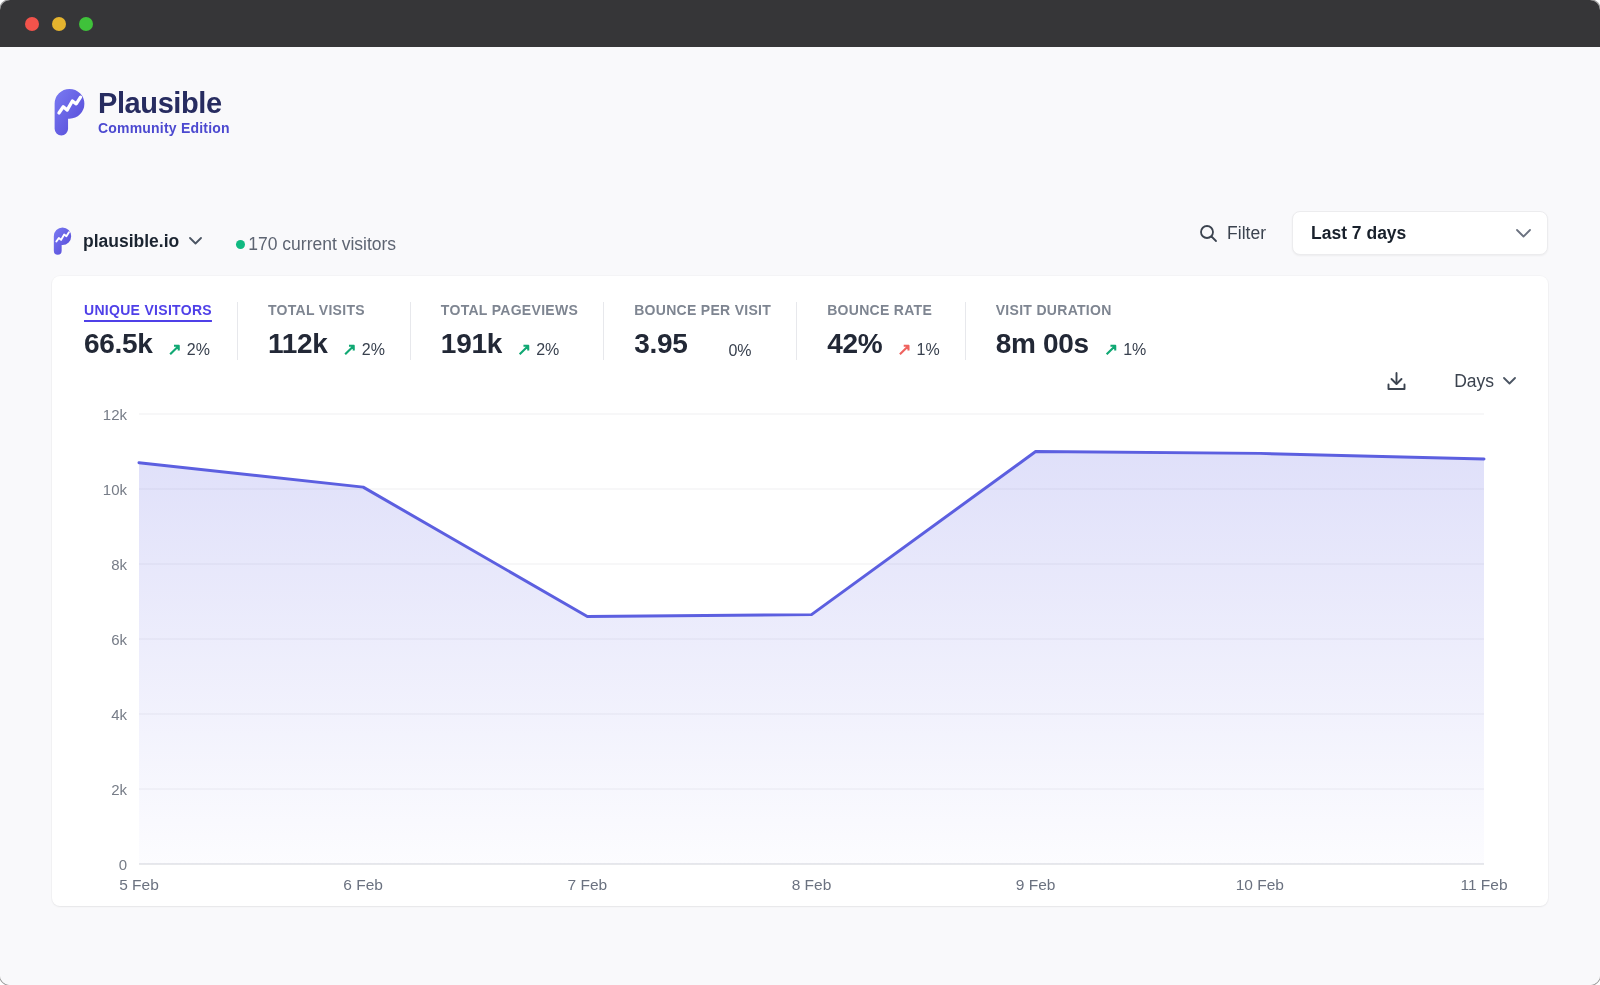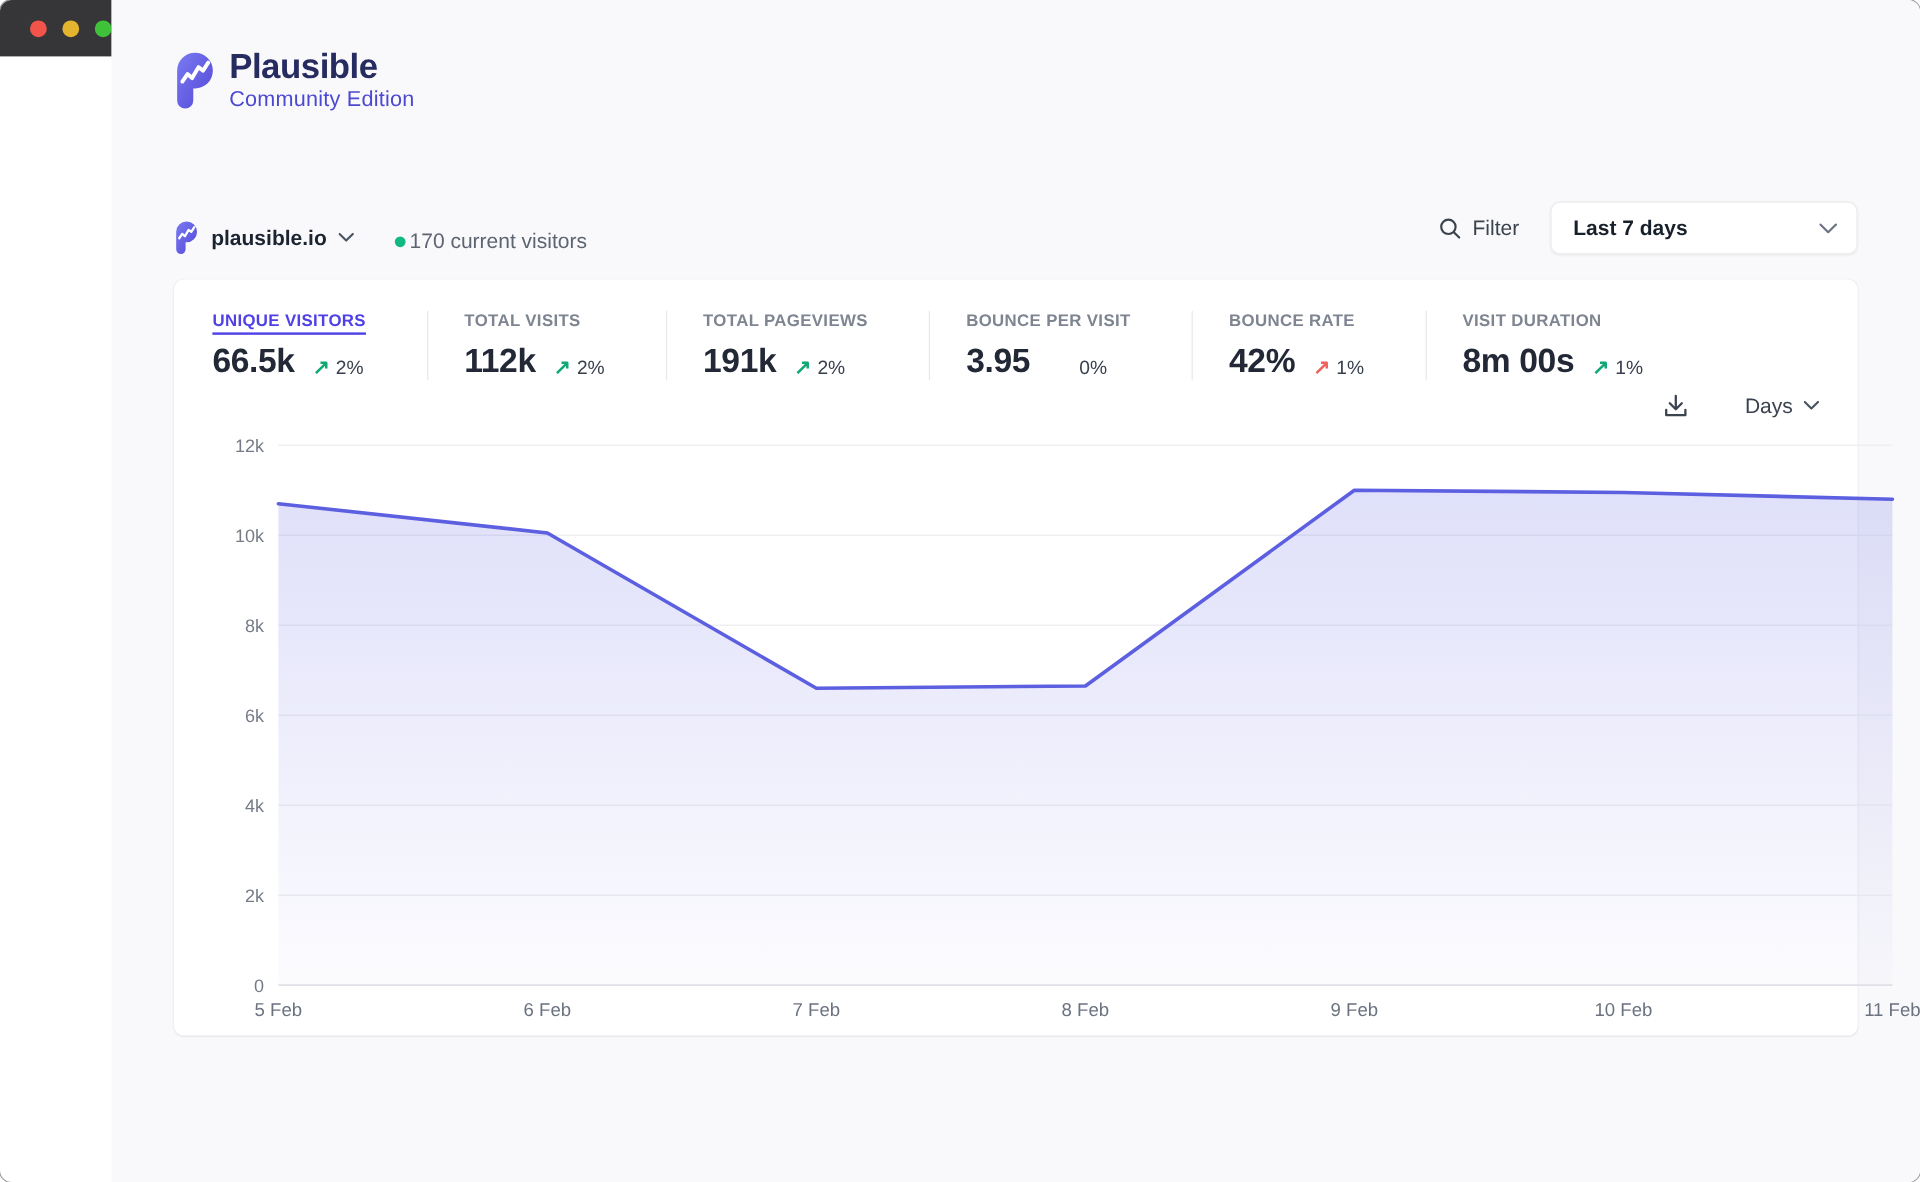--- a/index.html
+++ b/index.html
@@ -3,21 +3,21 @@
 <meta charset="utf-8">
 <style>
   * { margin:0; padding:0; box-sizing:border-box; }
   html,body { background:#ffffff; font-family:"Liberation Sans", sans-serif; }
 
   .window {
     width:1600px; height:985px;
     border-radius:10px;
     overflow:hidden;
     box-shadow:0 0 0 1px rgba(40,40,40,0.45);
-    display:flex; flex-direction:row;
+    display:flex; flex-direction:column;
   }
 
   
   .titlebar {
     height:47px; flex:0 0 47px;
     background:#363638;
     display:flex; align-items:center;
     padding-left:25px; gap:13px;
   }
   .traffic-light { width:14px; height:14px; border-radius:50%; }
@@ -28,21 +28,21 @@
     background:#f9f9fb;
     padding:0 52px;
     overflow:hidden;
   }
 
   
   .brand-row { margin-top:41px; display:flex; align-items:center; gap:11px; }
   .brand-logo { width:35px; height:48px; display:block; }
   .brand-text { display:flex; flex-direction:column; }
   .brand-name { font-size:29px; font-weight:800; color:#272c60; letter-spacing:-0.4px; line-height:1.05; }
-  .brand-sub  { font-size:18px; font-weight:400; color:#4c49d0; letter-spacing:0.2px; margin-top:1px; }
+  .brand-sub  { font-size:14px; font-weight:700; color:#4c49d0; letter-spacing:0.2px; margin-top:1px; }
 
   
   .site-row { margin-top:57px; display:flex; align-items:flex-end; }
   .site-picker { display:flex; align-items:center; gap:10px; cursor:pointer; }
   .favicon { width:21px; height:28px; display:block; }
   .site-domain { font-size:17.5px; font-weight:700; color:#1b2430; }
   .chev { display:block; }
   .visitors-wrap { display:flex; align-items:center; gap:3px; margin-left:34px;margin-top:41px; }
   .live-dot { width:9px; height:9px; border-radius:50%; background:#10b981; }
   .visitors-label { font-size:17.5px; color:#5d6472; }
@@ -67,21 +67,21 @@
   .card {
     margin-top:21px;
     background:#ffffff;
     border-radius:8px;
     box-shadow:0 1px 2px rgba(0,0,0,0.06), 0 0 0 1px rgba(0,0,0,0.02);
     padding:26px 32px 4px 32px;
   }
 
   
   .metrics { display:flex; align-items:stretch; }
-  .metric { padding-right:51px; margin-right:30px; border-right:1px solid #e7e8ec; cursor:pointer; }
+  .metric { padding-right:25px; margin-right:30px; border-right:1px solid #e7e8ec; cursor:pointer; }
   .metric:last-child { border-right:none; }
   .metric-label {
     font-size:14px; font-weight:700; letter-spacing:0.3px;
     color:#7e8591; white-space:nowrap;
   }
   .metric.selected .metric-label {
     color:#4f40e8;
     text-decoration:underline;
     text-decoration-thickness:2px;
     text-underline-offset:5px;

